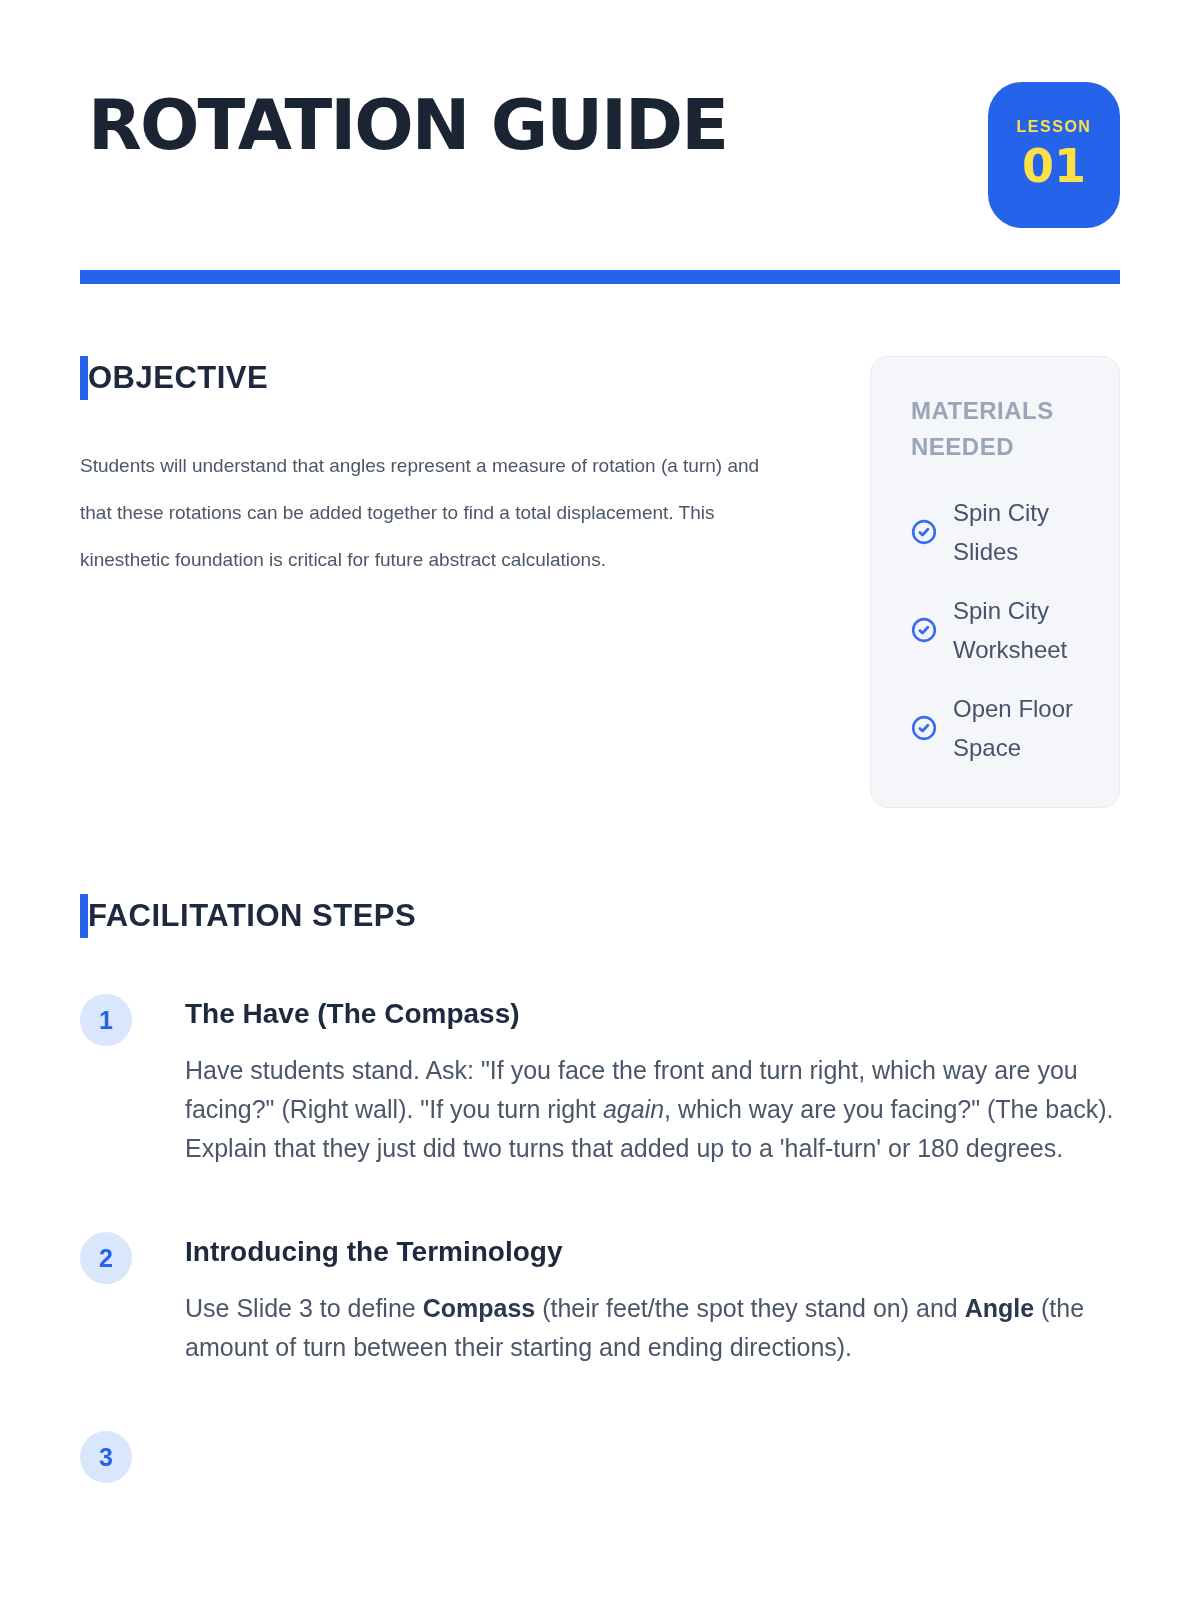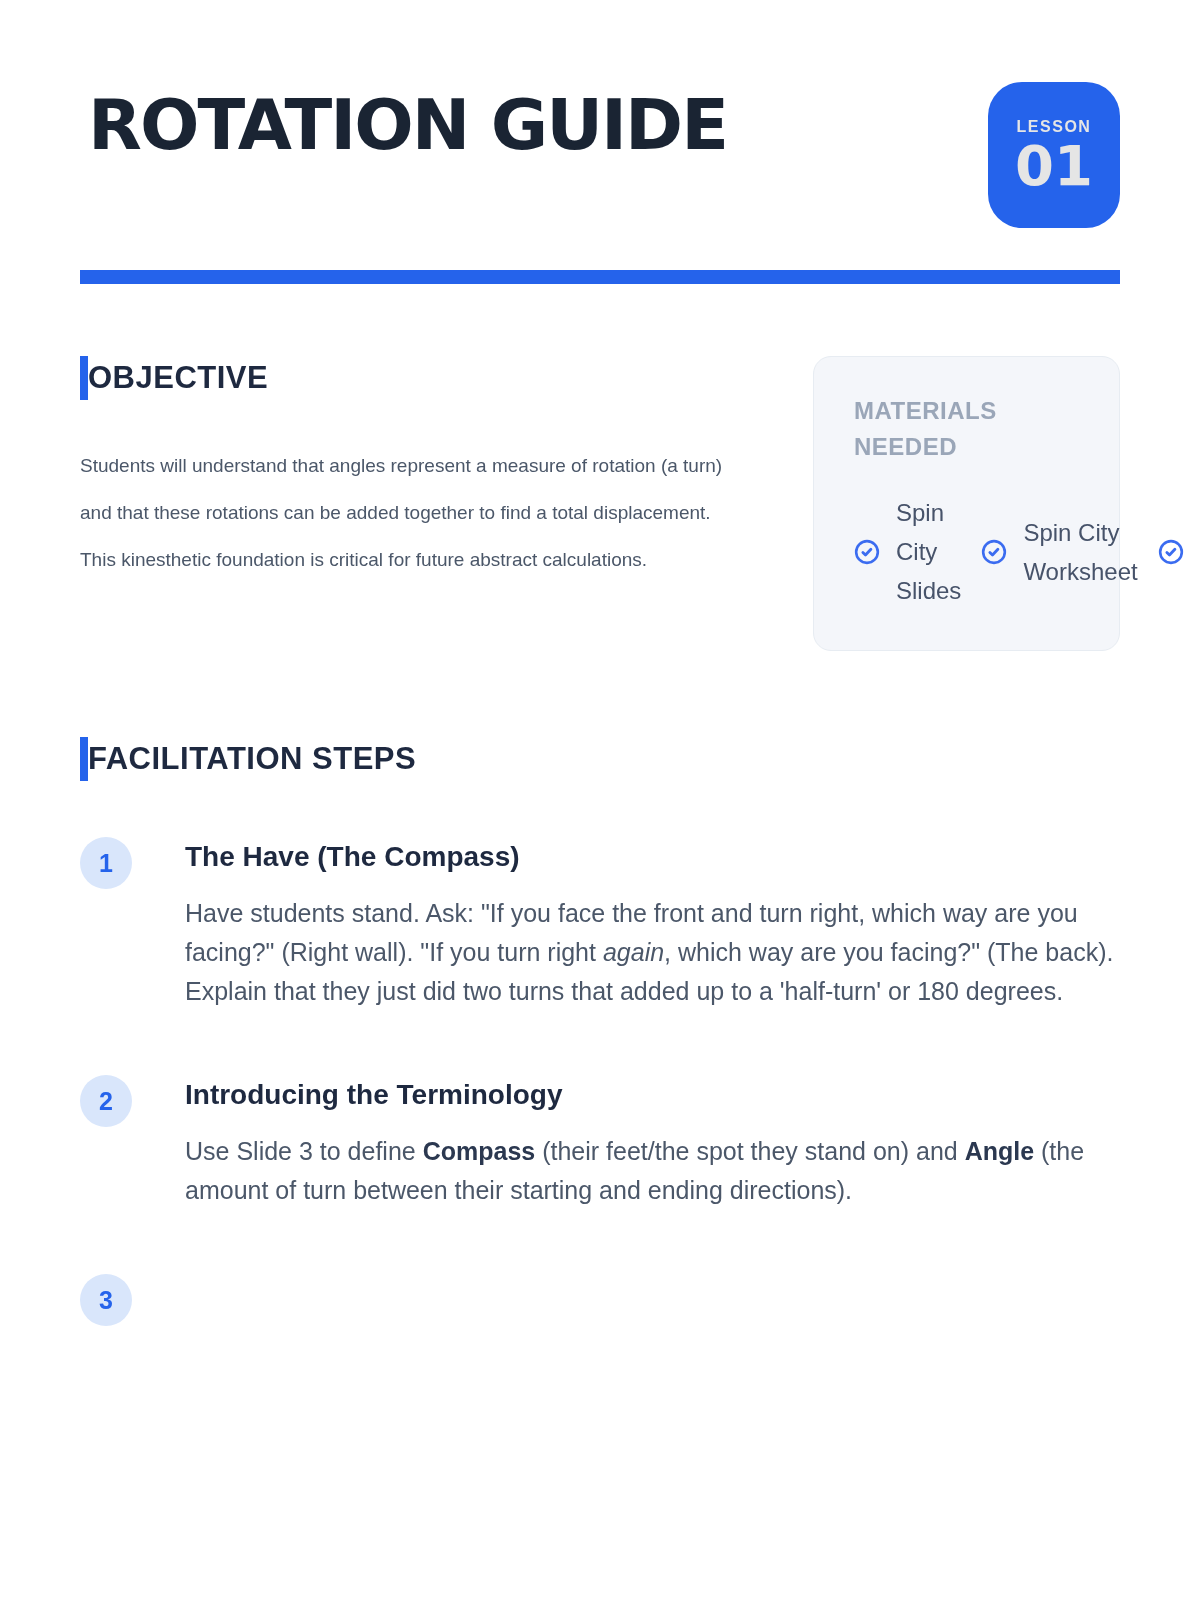--- a/index.html
+++ b/index.html
@@ -50,31 +50,31 @@
     flex: none;
     width: 132px;
     height: 146px;
     background: #2563eb;
     border-radius: 34px;
     display: flex;
     flex-direction: column;
     align-items: center;
     justify-content: center;
     gap: 4px;
-    color: #e5e5e5;
+    color: #fde047;
   }
   .lesson-label {
     font-weight: 700;
     font-size: 16px;
     letter-spacing: 1.5px;
   }
   .lesson-number {
     font-family: "DejaVu Sans", sans-serif;
     font-weight: 900;
-    font-size: 56px;
+    font-size: 46px;
     line-height: 52px;
   }
   .header-rule {
     height: 14px;
     background: #2563eb;
     margin-top: 42px;
   }
 
   
   .section-heading {
@@ -97,38 +97,38 @@
   .objective-body {
     margin: 42px 0 0 0;
     font-size: 19px;
     line-height: 47px;
     color: #4b5769;
   }
 
   .materials-card {
     flex: none;
     box-sizing: border-box;
-    width: 307px;
+    width: 250px;
     background: #f4f6fa;
     border: 1px solid #e7ecf2;
     border-radius: 18px;
     padding: 36px 34px 40px 40px;
     align-self: flex-start;
   }
   .materials-heading {
     font-size: 24px;
     font-weight: 800;
     letter-spacing: 0.5px;
     line-height: 36px;
     color: #9aa6b8;
   }
   .materials-list {
     margin-top: 28px;
     display: flex;
-    flex-direction: row;
+    flex-direction: column;
     gap: 20px;
   }
   .materials-item {
     display: flex;
     align-items: center;
     gap: 16px;
   }
   .check-icon {
     flex: none;
     width: 26px;

